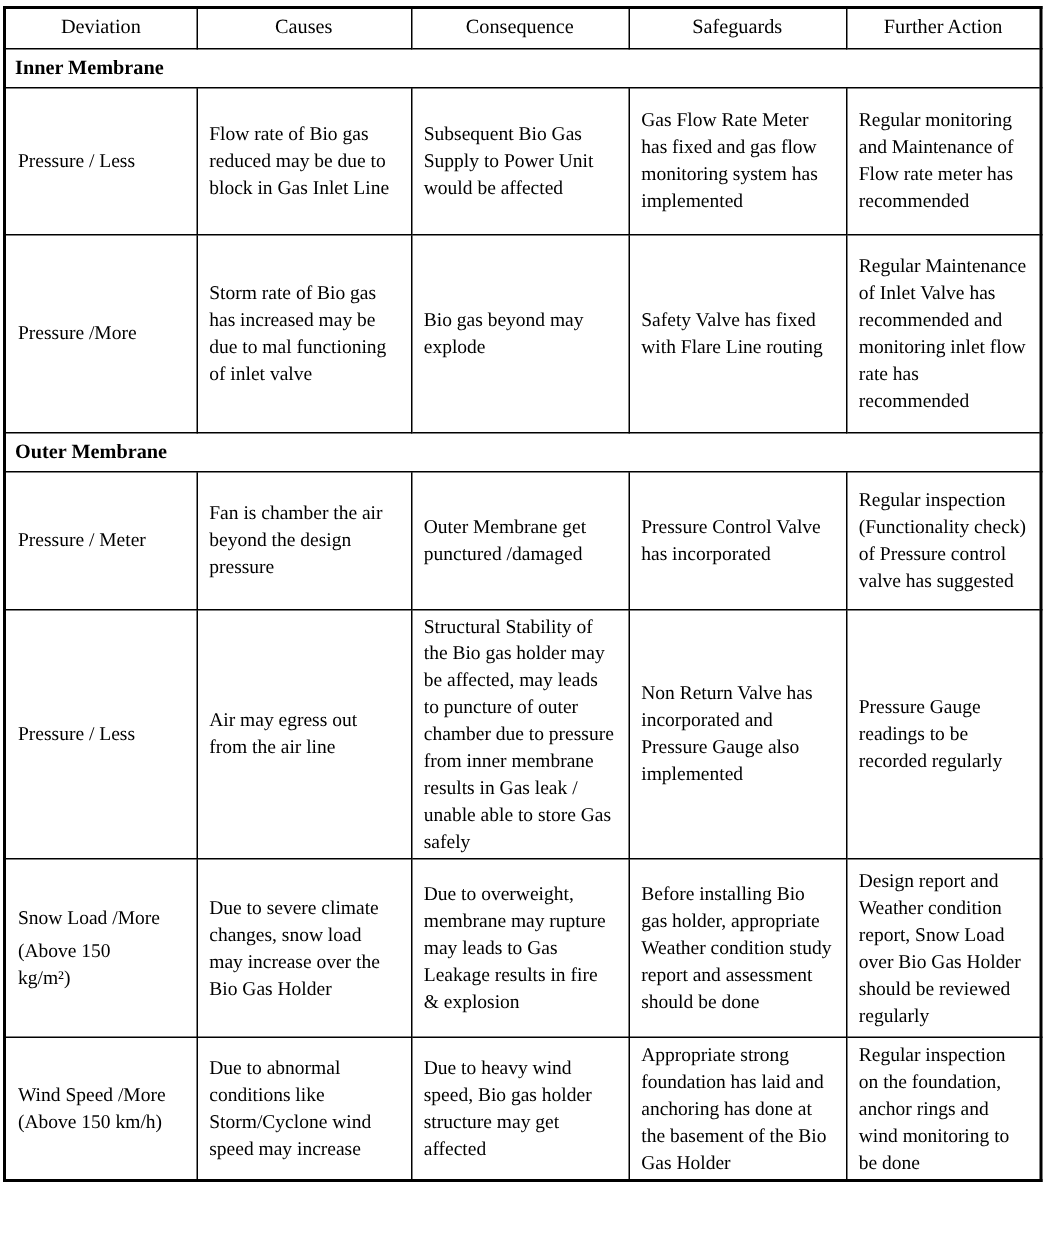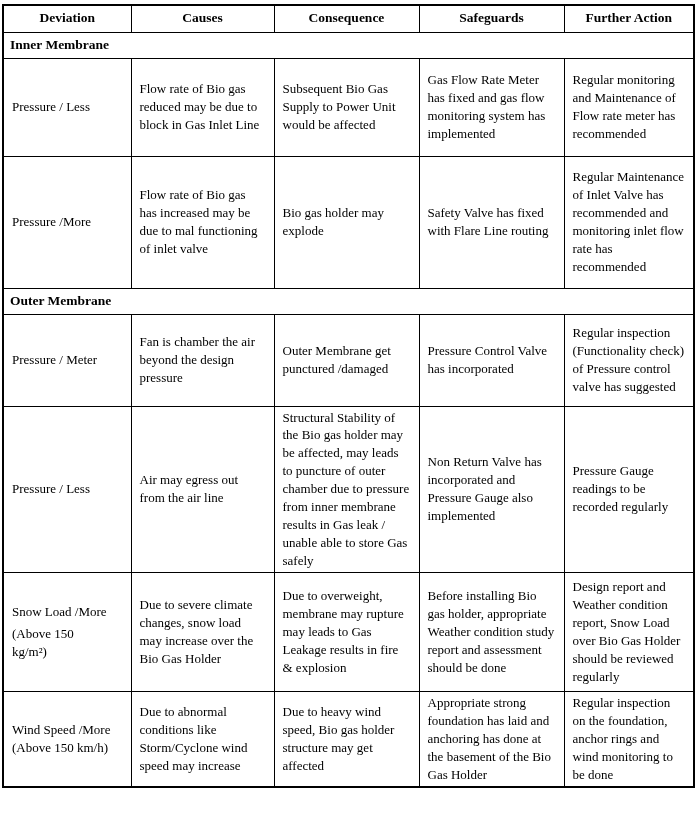--- a/index.html
+++ b/index.html
@@ -21,21 +21,21 @@
   th, td {
     border: 1px solid #000000;
     padding: 2px 8px;
     font-size: 13px;
     line-height: 1.38;
     vertical-align: middle;
     overflow: hidden;
     word-wrap: break-word;
   }
   thead th {
-    font-weight: bold;
+    font-weight: normal;
     font-size: 13.5px;
   }
   tr.section-row td {
     font-weight: bold;
     font-size: 13.5px;
     padding-left: 6px;
     text-align: left;
     margin-top: 45px;
   }
   td.cell {
@@ -75,22 +75,22 @@
     <tr style="height:98px">
       <td class="cell">Pressure / Less</td>
       <td class="cell">Flow rate of Bio gas reduced may be due to block in Gas Inlet Line</td>
       <td class="cell">Subsequent Bio Gas Supply to Power Unit would be affected</td>
       <td class="cell">Gas Flow Rate Meter has fixed and gas flow monitoring system has implemented</td>
       <td class="cell">Regular monitoring and Maintenance of Flow rate meter has recommended</td>
     </tr>
 
     <tr style="height:132px">
       <td class="cell">Pressure /More</td>
-      <td class="cell">Flow rate of Bio gas has increased may be due to mal functioning of inlet valve</td>
-      <td class="cell">Bio gas holder may explode</td>
+      <td class="cell">Storm rate of Bio gas has increased may be due to mal functioning of inlet valve</td>
+      <td class="cell">Bio gas beyond may explode</td>
       <td class="cell">Safety Valve has fixed with Flare Line routing</td>
       <td class="cell">Regular Maintenance of Inlet Valve has recommended and monitoring inlet flow rate has recommended</td>
     </tr>
 
     <tr class="section-row" style="height:26px">
       <td colspan="5">Outer Membrane</td>
     </tr>
 
     <tr style="height:92px">
       <td class="cell">Pressure / Meter</td>

